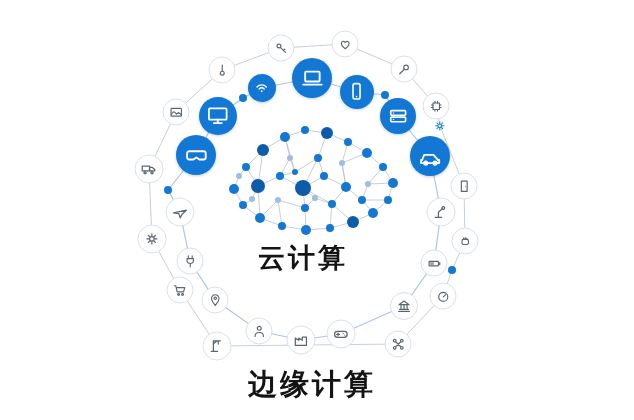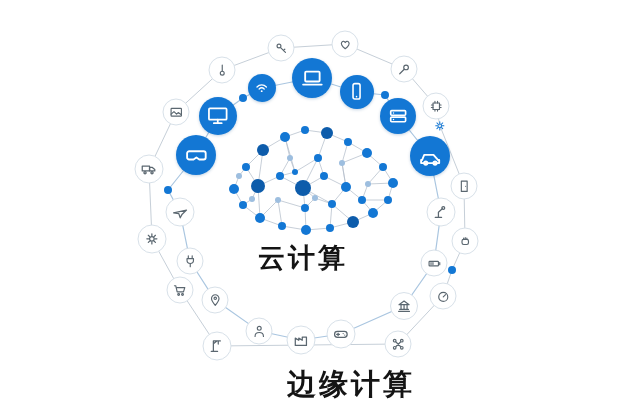--- a/index.html
+++ b/index.html
@@ -10,21 +10,21 @@
   .icon{position:absolute;transform:translate(-50%,-50%);border-radius:50%;
         display:flex;align-items:center;justify-content:center;box-sizing:border-box;}
   .icon svg{width:62%;height:62%;}
   .icon.filled{background:var(--accent);color:#fff;box-shadow:0 1px 3px rgba(20,80,140,.25);}
   .icon.outline{background:#fff;border:1px solid #d8e1e9;color:#5b6770;}
   .icon.bare{background:transparent;color:var(--accent);}
   .icon.dot{background:var(--accent);}
   .label{position:absolute;transform:translate(-50%,-50%);font-weight:700;color:#141414;
          letter-spacing:3px;white-space:nowrap;}
   .cloud-label{font-size:27px;}
-  .edge-label{font-size:29px;margin-left:39px;}
+  .edge-label{font-size:29px;}
 </style>
 </head>
 <body>
 
 <div class="stage">
   <div id="svg-holder">
       <svg class="base" width="634" height="420" viewBox="0 0 634 420">
         <path d="M149 169 L 176 112 L 222 70 L 281 48 L 345 44 L 404 69 L 436 106 L 440 126 L 464 186 L 465 241 L 452 270 L 443 296 L 398 344 L 217 346 L 180 290 L 152 239 Z" fill="none" stroke="#c6cfd8" stroke-width="1"></path>
         <path d="M168 190 L 196 155 L 218 116 L 243 98 L 262 88 L 312 78 L 357 92 L 385 95 L 398 116 L 430 156 L 441 212 L 434 263 L 404 306 L 341 334 L 301 340 L 259 331 L 215 300 L 190 261 L 180 212 Z" fill="none" stroke="#aac6e0" stroke-width="1.2"></path>
         <line x1="246" y1="167" x2="263" y2="150" stroke="#b6c0cc" stroke-width="0.9" opacity="0.85"></line>

